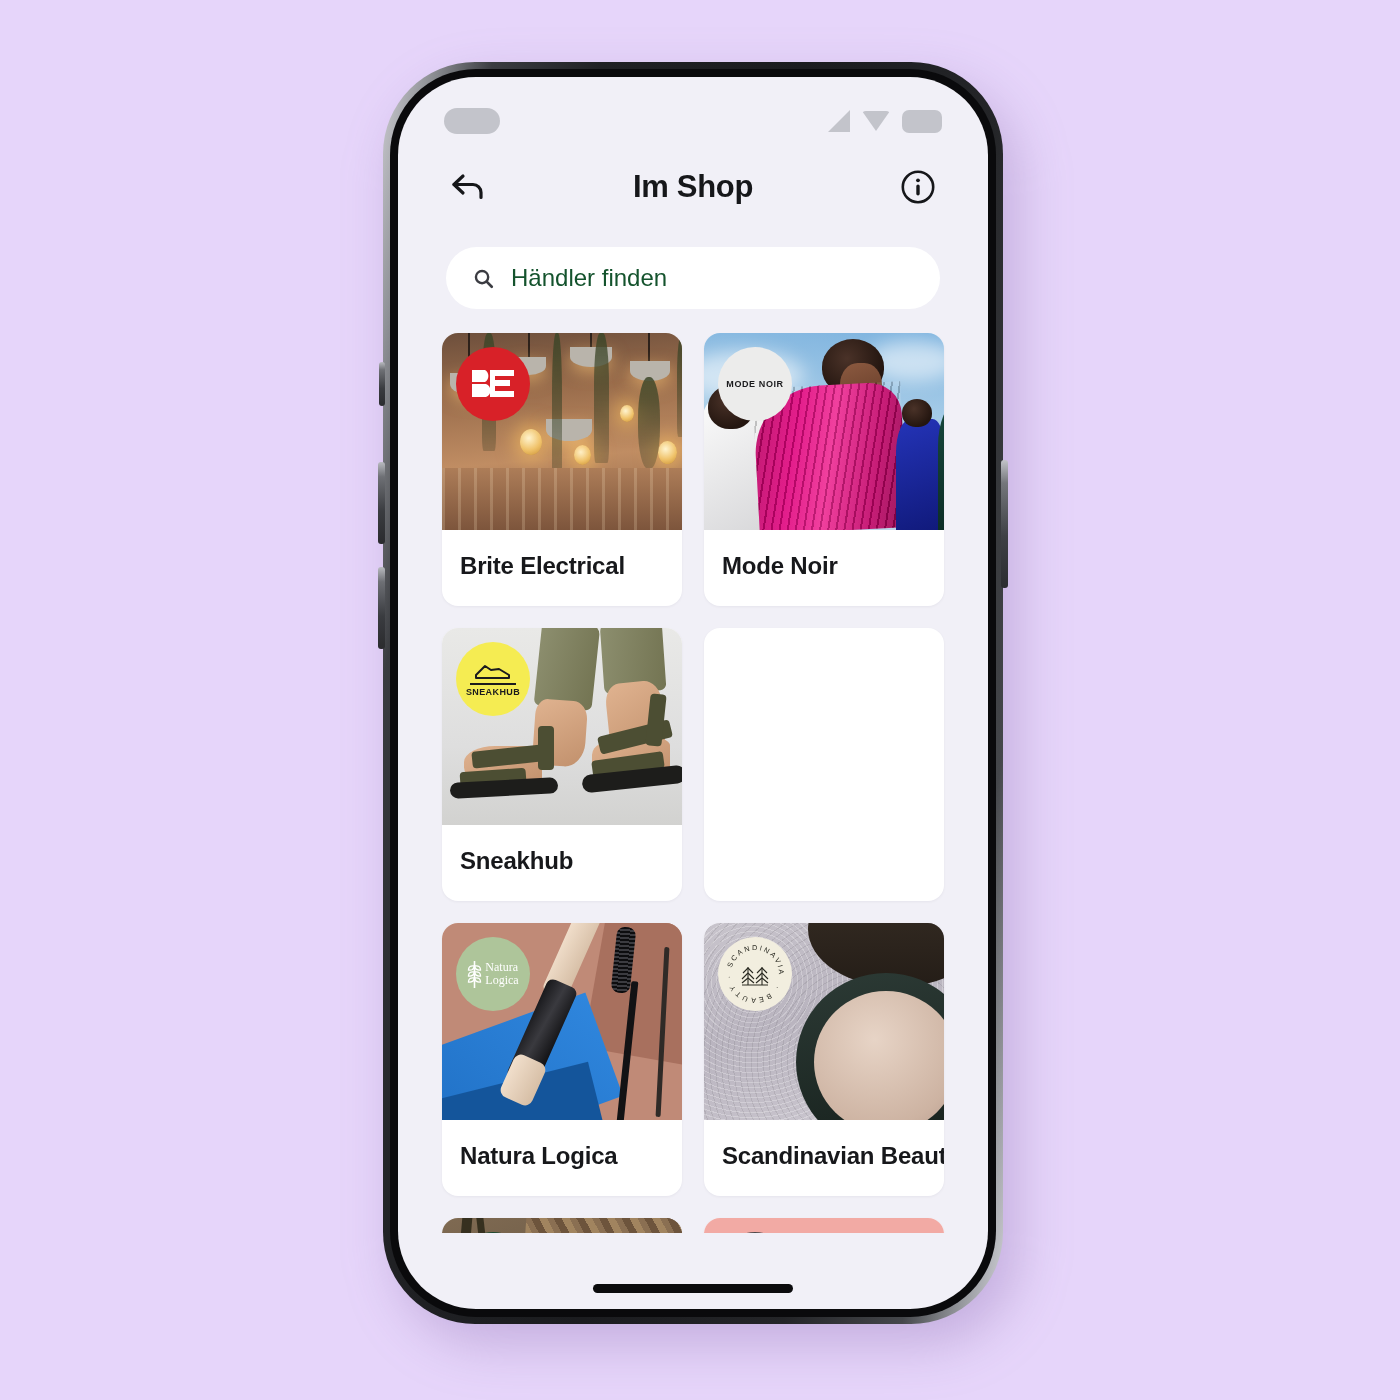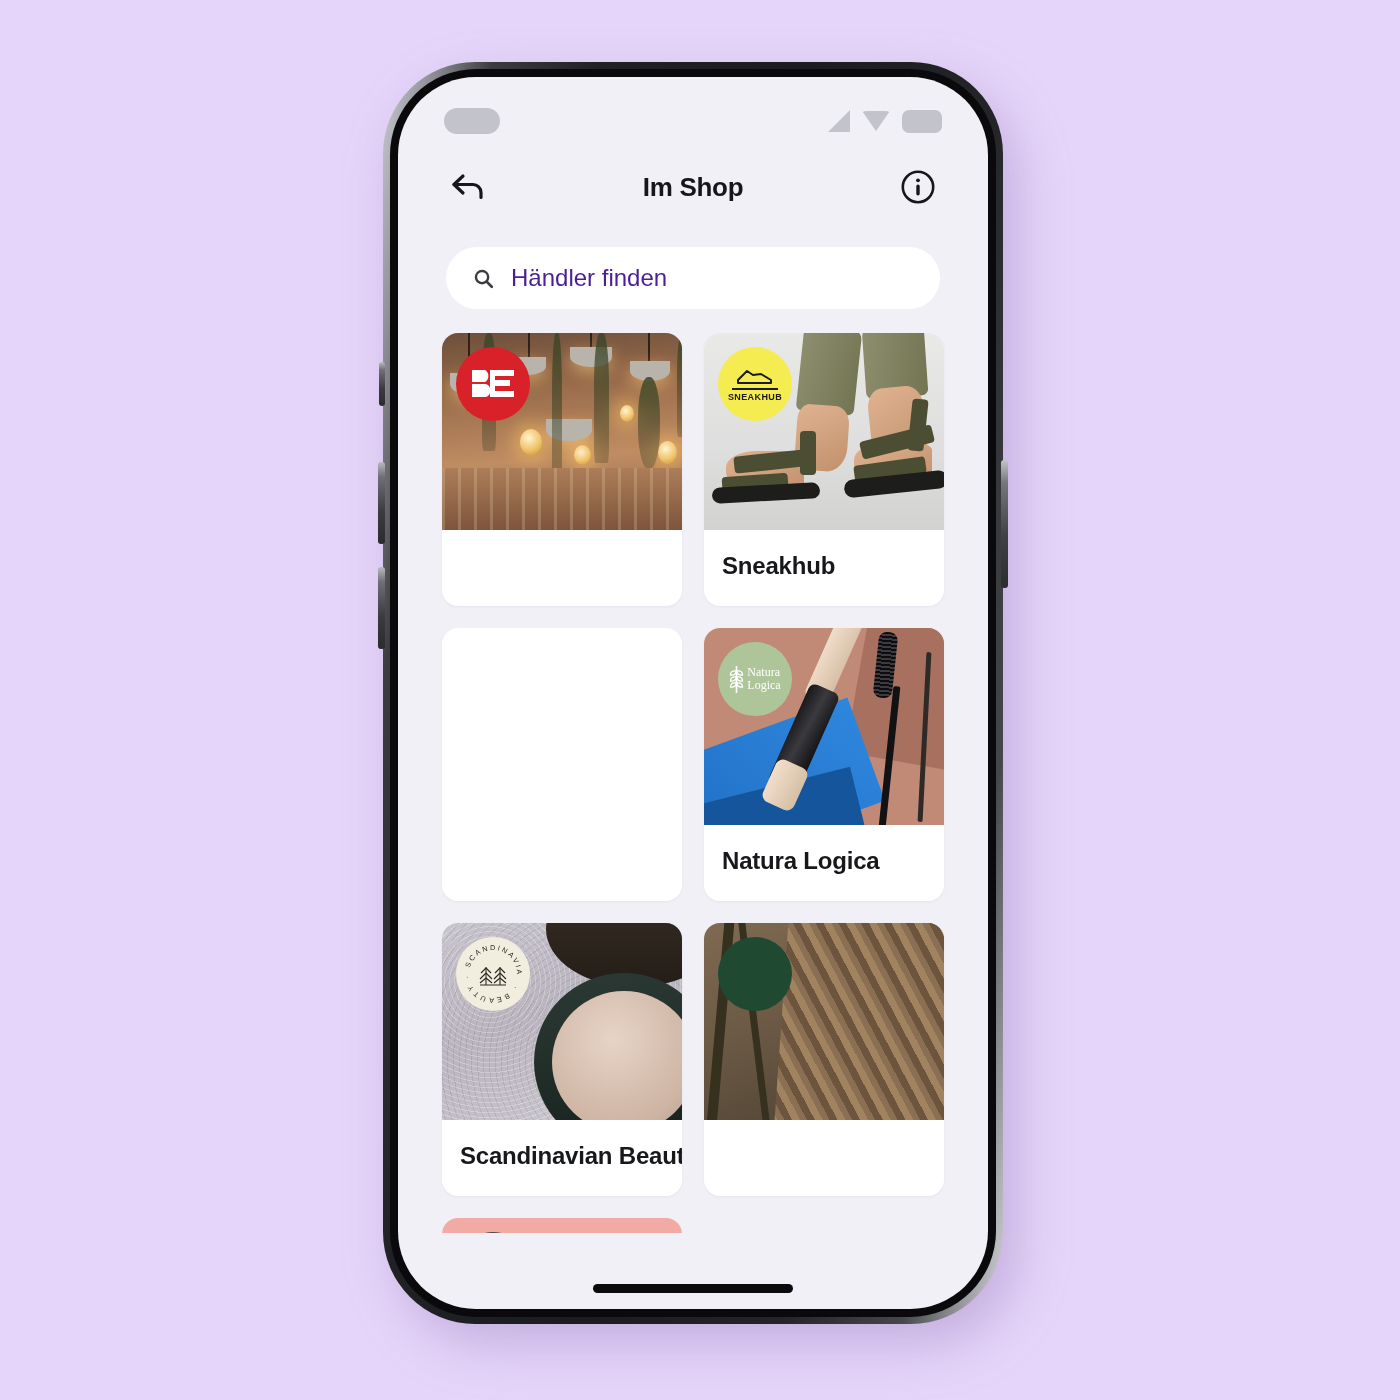--- a/index.html
+++ b/index.html
@@ -113,21 +113,21 @@
 
   
   .nav-bar {
     height: 96px;
     display: flex;
     align-items: center;
     justify-content: space-between;
     padding: 0 48px;
   }
   .nav-title {
-    font-size: 26px;
+    font-size: 31px;
     font-weight: 700;
     color: #16171a;
     letter-spacing: -0.3px;
   }
   .nav-icon-btn {
     width: 44px; height: 44px;
     display: flex; align-items: center; justify-content: center;
     cursor: pointer;
   }
 
@@ -137,21 +137,21 @@
     height: 62px;
     background: #ffffff;
     border-radius: 31px;
     display: flex;
     align-items: center;
     padding: 0 26px;
     gap: 16px;
   }
   .search-placeholder {
     font-size: 24px;
-    color: #4c1d95;
+    color: #14532d;
   }
 
   
   .grid-scroll {
     padding: 0 44px;
     height: 900px;
     overflow: hidden;
   }
   .grid {
     display: grid;
@@ -457,22 +457,47 @@
                 <div class="badge" style="background:#d82128;">
                   <svg width="50" height="34" viewBox="0 0 50 34">
                     <path d="M4 3 H17 a7 7 0 0 1 0 12 H4 Z M4 17 H18 a7 7 0 0 1 0 13 H4 Z" fill="#ffffff"></path>
                     <rect x="22" y="3" width="5" height="27" fill="#ffffff"></rect>
                     <rect x="27" y="3" width="19" height="6" fill="#ffffff"></rect>
                     <rect x="27" y="13" width="15" height="6" fill="#ffffff"></rect>
                     <rect x="27" y="24" width="19" height="6" fill="#ffffff"></rect>
                   </svg>
                 </div>
               </div>
-            </div>
-
+              <div class="card-name">Brite Electrical</div>
+            </div>
+
+            <div class="card">
+              <div class="card-media">
+                <div class="ph ph-mode">
+                  <div class="cloudy" style="left:-20px; top:18px; width:120px; height:48px;"></div>
+                  <div class="cloudy" style="right:-14px;top:8px;  width:90px;  height:40px;"></div>
+                  <div class="figwhite" style="left:-6px; top:58px; width:78px; height:140px; border-radius:36% 18% 0 0;"></div>
+                  <div class="hairafro" style="left:4px;  top:52px; width:46px; height:44px;"></div>
+                  <div class="hairafro" style="left:118px;top:6px;  width:62px; height:56px;"></div>
+                  <div class="faceskin" style="left:136px;top:30px; width:42px; height:50px;"></div>
+                  <div class="cape" style="left:52px; top:52px; width:148px; height:146px;
+                       border-radius: 46% 22% 0 0; transform: rotate(-3deg);">
+                    <div class="cape-pleats"></div>
+                  </div>
+                  <div class="figblue" style="left:192px; top:86px; width:48px; height:112px; border-radius:30% 24% 0 0;"></div>
+                  <div class="hairafro" style="left:198px; top:66px; width:30px; height:28px;"></div>
+                  <div class="figgreen" style="left:234px; top:70px; width:54px; height:128px; border-radius:34% 18% 0 0;"></div>
+
+                </div>
+                <div class="badge" style="background:#ececeb;">
+                  <span style="font-size:9px; font-weight:700; letter-spacing:.6px; color:#1b1b1d;">MODE NOIR</span>
+                </div>
+              </div>
+              <div class="card-name">Mode Noir</div>
+            </div>
 
             <div class="card">
               <div class="card-media">
                 <div class="ph ph-sneak">
                   <div class="trouser" style="left:96px;  top:-6px; width:58px; height:86px; transform:rotate(6deg);"></div>
                   <div class="trouser" style="left:160px; top:-8px; width:62px; height:72px; transform:rotate(-4deg);"></div>
                   <div class="skinfoot" style="left:92px; top:72px; width:52px; height:66px; border-radius:24% 28% 38% 30%; transform:rotate(4deg);"></div>
                   <div class="skinfoot" style="left:166px;top:54px; width:56px; height:78px; border-radius:26% 30% 34% 30%; transform:rotate(-6deg);"></div>
                   <div class="skinfoot" style="left:22px; top:118px;width:78px; height:40px; border-radius:40% 16% 14% 46%;"></div>
                   <div class="skinfoot" style="left:150px;top:110px;width:78px; height:42px; border-radius:40% 18% 14% 44%;"></div>

